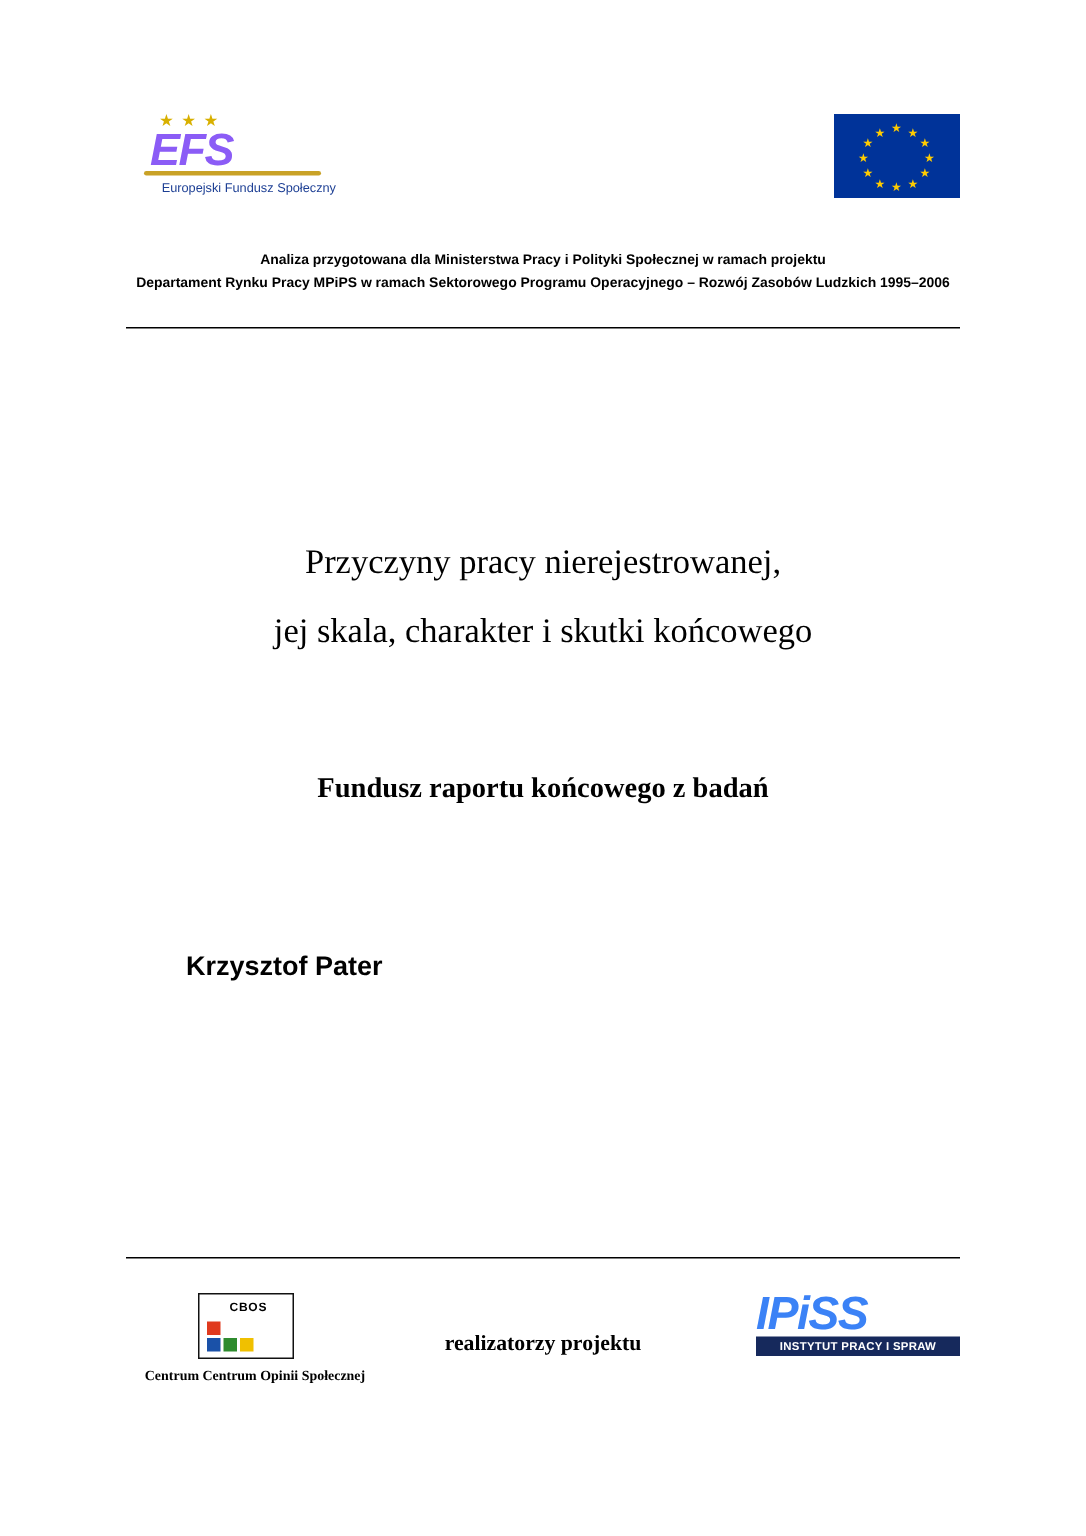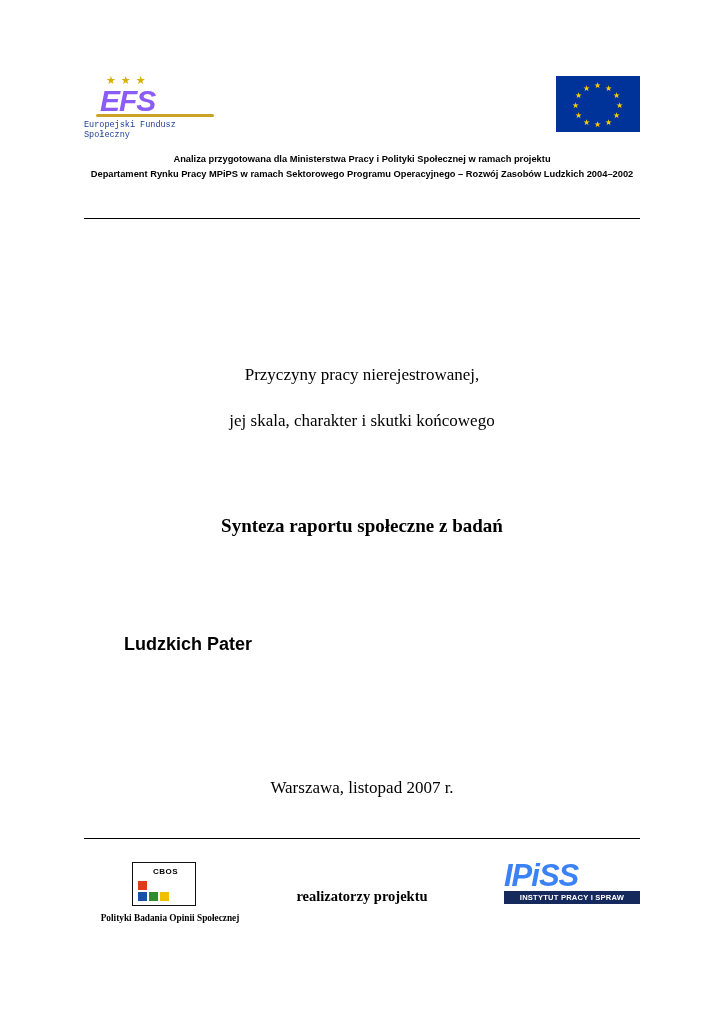--- a/index.html
+++ b/index.html
@@ -70,22 +70,22 @@
     width: 118px;
     height: 3px;
     background: #c9a227;
     border-radius: 2px;
   }
   .efs-caption {
     position: absolute;
     left: 0;
     top: 48px;
     width: 140px;
-    text-align: left;
-    font-family: Liberation Mono, monospace;
+    text-align: right;
+    font-family: Liberation Sans, sans-serif;
     font-size: 8.5px;
     color: #1d3f94;
   }
 
   .eu-flag {
     position: absolute;
     left: 556px;
     top: 4px;
     width: 84px;
     height: 56px;
@@ -96,21 +96,21 @@
     color: #ffcc00;
     font-size: 8px;
     line-height: 8px;
     font-family: "DejaVu Sans", sans-serif;
   }
 
   
   .project-desc {
     position: absolute;
     left: 84px;
-    top: 152px;
+    top: 166px;
     width: 556px;
     text-align: center;
     font-family: "Liberation Sans", sans-serif;
     font-size: 9.3px;
     line-height: 14.5px;
     font-weight: bold;
     color: #000;
   }
 
   .rule {
@@ -130,21 +130,21 @@
   }
 
   
   .title {
     position: absolute;
     left: 62px;
     top: 352px;
     width: 600px;
     text-align: center;
     font-family: "Liberation Serif", serif;
-    font-size: 17px;
+    font-size: 23px;
     line-height: 46px;
   }
   .title .line { display: block; }
 
   .subtitle {
     position: absolute;
     left: 62px;
     top: 515px;
     width: 600px;
     text-align: center;
@@ -288,48 +288,47 @@
       <span class="star" style="left:27px;top:43px;">★</span>
       <span class="star" style="left:19px;top:36px;">★</span>
       <span class="star" style="left:16px;top:26px;">★</span>
       <span class="star" style="left:19px;top:16px;">★</span>
       <span class="star" style="left:27px;top:9px;">★</span>
     </div>
   </div>
 
   <div class="project-desc">
     <div>Analiza przygotowana dla Ministerstwa Pracy i Polityki Społecznej w ramach projektu</div>
-    <div>Departament Rynku Pracy MPiPS w ramach Sektorowego Programu Operacyjnego – Rozwój Zasobów Ludzkich 2004–2002</div>
+    <div>Departament Rynku Pracy MPiPS w ramach Sektorowego Programu Operacyjnego – Rozwój Zasobów Ludzkich 1995–2006</div>
   </div>
 
   <div class="rule rule-top"></div>
 
   <div class="title">
     <span class="line">Przyczyny pracy nierejestrowanej,</span>
     <span class="line">jej skala, charakter i skutki końcowego</span>
   </div>
 
-  <div class="subtitle">Synteza raportu społeczne z badań</div>
-
-  <div class="author">Ludzkich Pater</div>
-
-  <div class="place-date">Warszawa, listopad 2007 r.</div>
+  <div class="subtitle">Fundusz raportu końcowego z badań</div>
+
+  <div class="author">Krzysztof Pater</div>
+
 
   <div class="rule rule-bottom"></div>
 
   <div class="footer">
 
     <div class="cbos">
       <div class="cbos-title">CBOS</div>
       <div class="cbos-sq" style="left:5px;top:18px;background:#e03a1e;"></div>
       <div class="cbos-sq" style="left:5px;top:29px;background:#1a51a8;"></div>
       <div class="cbos-sq" style="left:16px;top:29px;background:#2e8b2e;"></div>
       <div class="cbos-sq" style="left:27px;top:29px;background:#f0c000;"></div>
     </div>
-    <div class="cbos-caption">Polityki Badania Opinii Społecznej</div>
+    <div class="cbos-caption">Centrum Centrum Opinii Społecznej</div>
 
     <div class="footer-label">realizatorzy projektu</div>
 
     <div class="ipiss">
       <div class="ipiss-word">IPiSS</div>
       <div class="ipiss-band">INSTYTUT PRACY I SPRAW SOCJALNYCH</div>
     </div>
   </div>
 
 </div>

